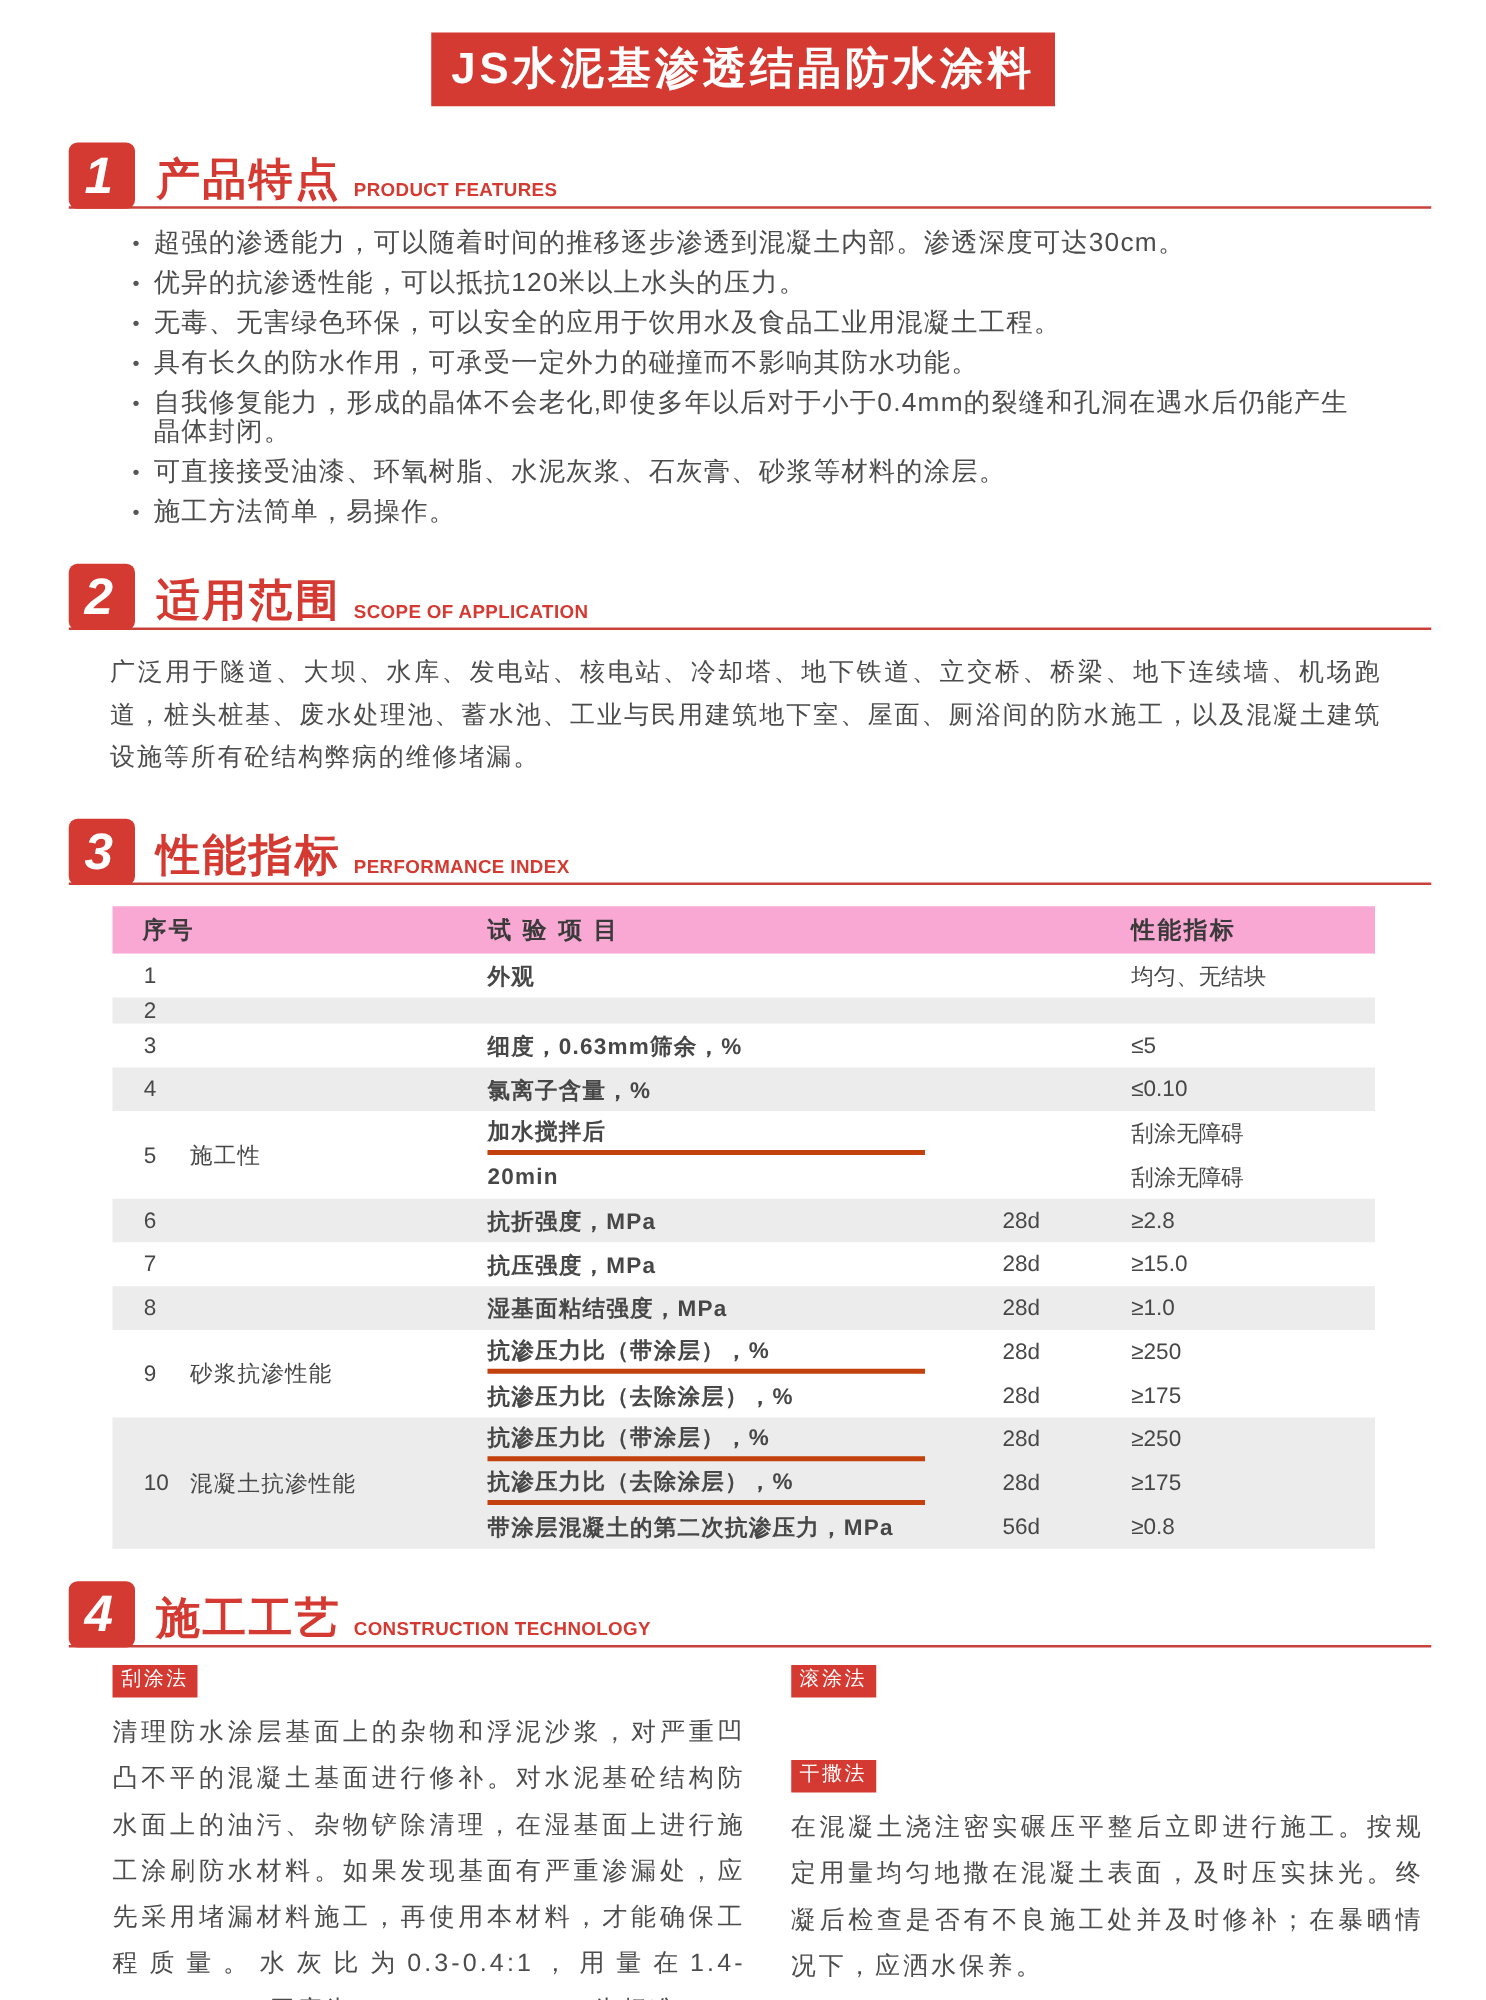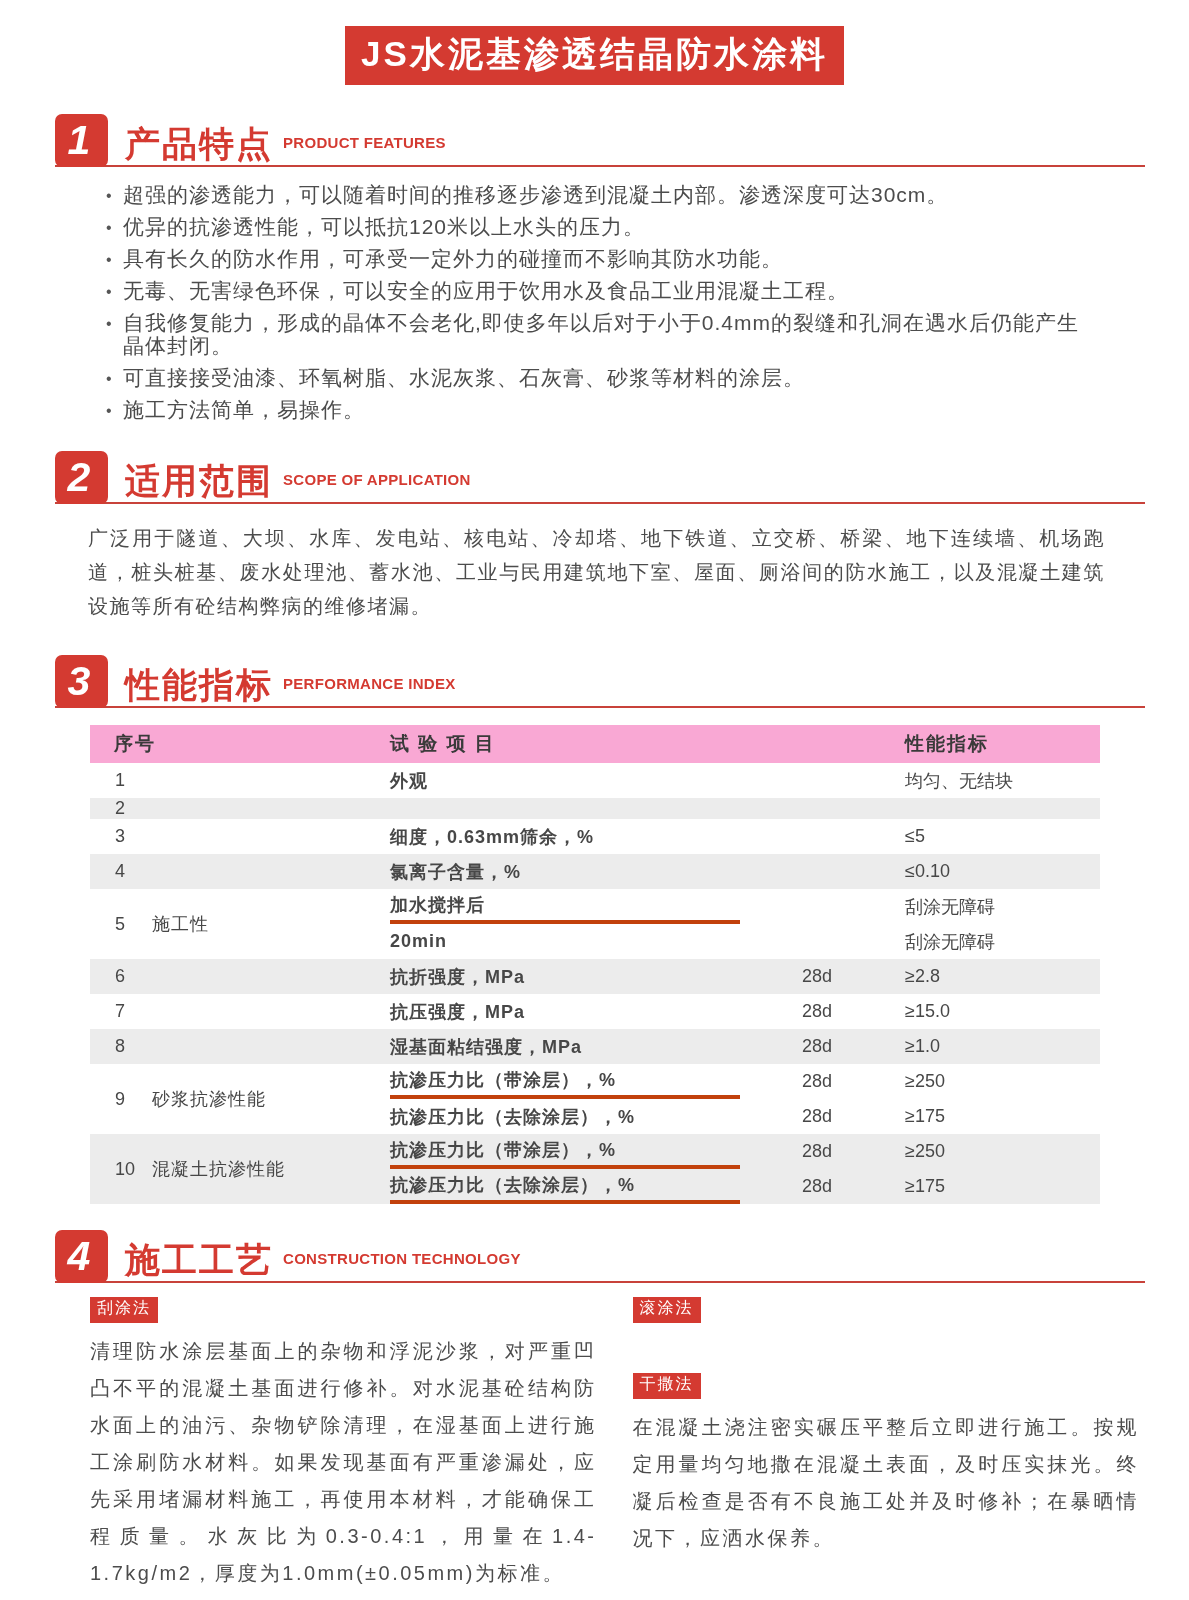--- a/index.html
+++ b/index.html
@@ -24,21 +24,21 @@
     color:#fff; font-weight:bold; font-style:italic; font-size:41px;
     display:flex; align-items:center; justify-content:center; padding-right:5px;
     flex:0 0 auto; margin-bottom:-2px;
   }
   .sec-title{
     font-size:35px; font-weight:bold; color:#d43a31; margin-left:17px;
     letter-spacing:2px; line-height:1; padding-bottom:4px;
   }
   .sec-sub{
     font-size:15px; font-weight:bold; color:#d43a31; margin-left:10px;
-    letter-spacing:.3px; padding-bottom:14px;
+    letter-spacing:.3px; padding-bottom:4px;
   }
   
   .bullets{ margin:16px 90px 0 106px; }
   .bullets .b-item{
     font-size:21px; letter-spacing:1px; color:#4c4c4c;
     margin-bottom:9px; padding-left:17px; position:relative; line-height:23px;
   }
   .bullets .b-item::before{
     content:"•"; position:absolute; left:0; top:1px; font-size:16px; color:#555;
   }
@@ -89,22 +89,22 @@
 <div class="title-bar">JS水泥基渗透结晶防水涂料</div>
 
 <div class="sec mt-sec1">
   <div class="badge">1</div>
   <span class="sec-title">产品特点</span>
   <span class="sec-sub">PRODUCT FEATURES</span>
 </div>
 <div class="bullets">
     <div class="b-item">超强的渗透能力，可以随着时间的推移逐步渗透到混凝土内部。渗透深度可达30cm。</div>
     <div class="b-item">优异的抗渗透性能，可以抵抗120米以上水头的压力。</div>
+    <div class="b-item">无毒、无害绿色环保，可以安全的应用于饮用水及食品工业用混凝土工程。</div>
     <div class="b-item">具有长久的防水作用，可承受一定外力的碰撞而不影响其防水功能。</div>
-    <div class="b-item">无毒、无害绿色环保，可以安全的应用于饮用水及食品工业用混凝土工程。</div>
     <div class="b-item">自我修复能力，形成的晶体不会老化,即使多年以后对于小于0.4mm的裂缝和孔洞在遇水后仍能产生晶体封闭。</div>
     <div class="b-item">可直接接受油漆、环氧树脂、水泥灰浆、石灰膏、砂浆等材料的涂层。</div>
     <div class="b-item">施工方法简单，易操作。</div>
   </div>
 
 <div class="sec mt-sec2">
   <div class="badge">2</div>
   <span class="sec-title">适用范围</span>
   <span class="sec-sub">SCOPE OF APPLICATION</span>
 </div>
@@ -231,20 +231,25 @@
           <div class="item-row divided">
             <div class="i-name">抗渗压力比（带涂层），%</div>
             <div class="i-age">28d</div>
             <div class="i-val">≥250</div>
           </div>
           <div class="item-row divided">
             <div class="i-name">抗渗压力比（去除涂层），%</div>
             <div class="i-age">28d</div>
             <div class="i-val">≥175</div>
           </div>
+          <div class="item-row">
+            <div class="i-name">带涂层混凝土的第二次抗渗压力，MPa</div>
+            <div class="i-age">56d</div>
+            <div class="i-val">≥0.8</div>
+          </div>
         </div>
       </div>
     </div>
 </div>
 
 <div class="sec mt-sec4">
   <div class="badge">4</div>
   <span class="sec-title">施工工艺</span>
   <span class="sec-sub">CONSTRUCTION TECHNOLOGY</span>
 </div>

